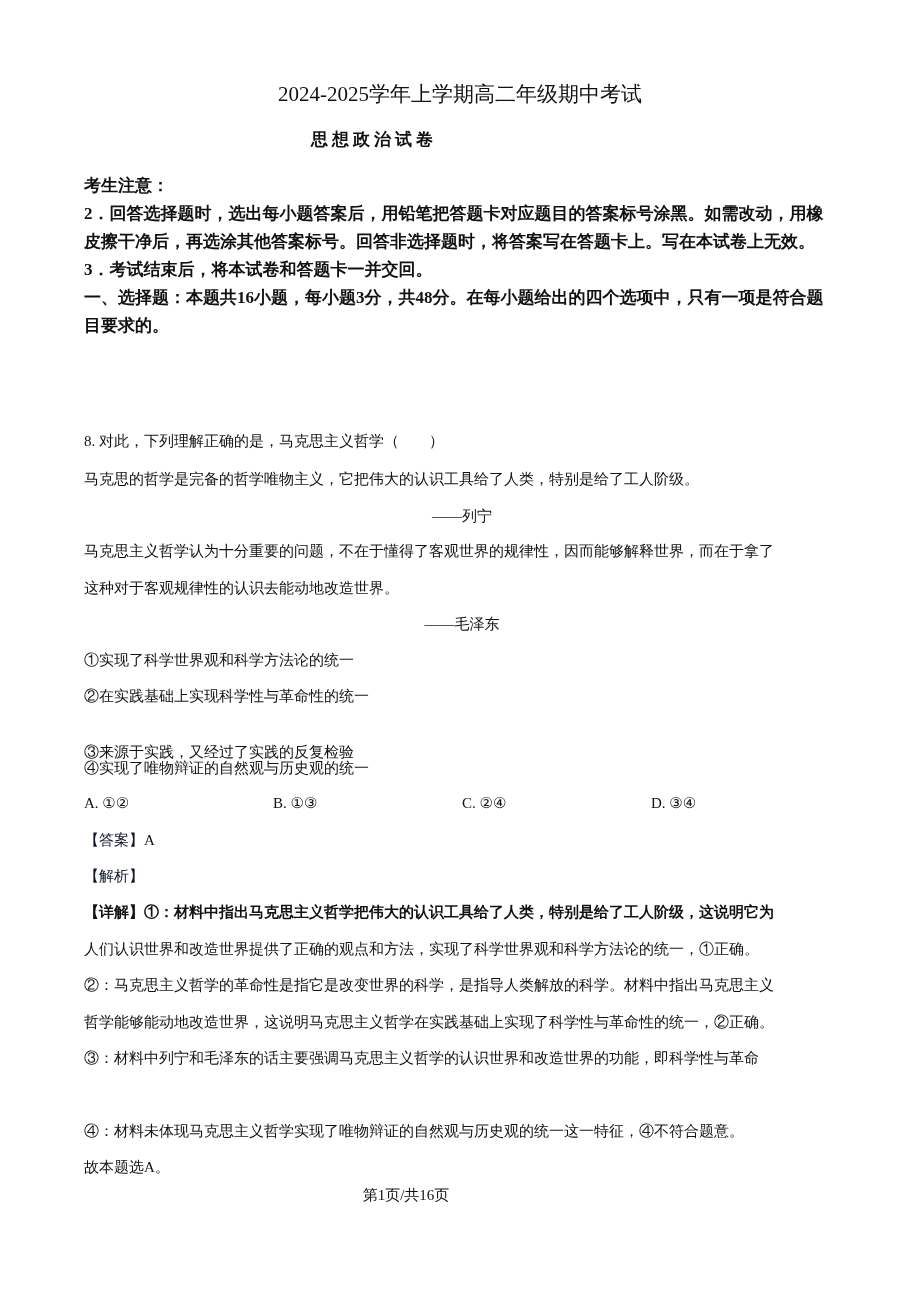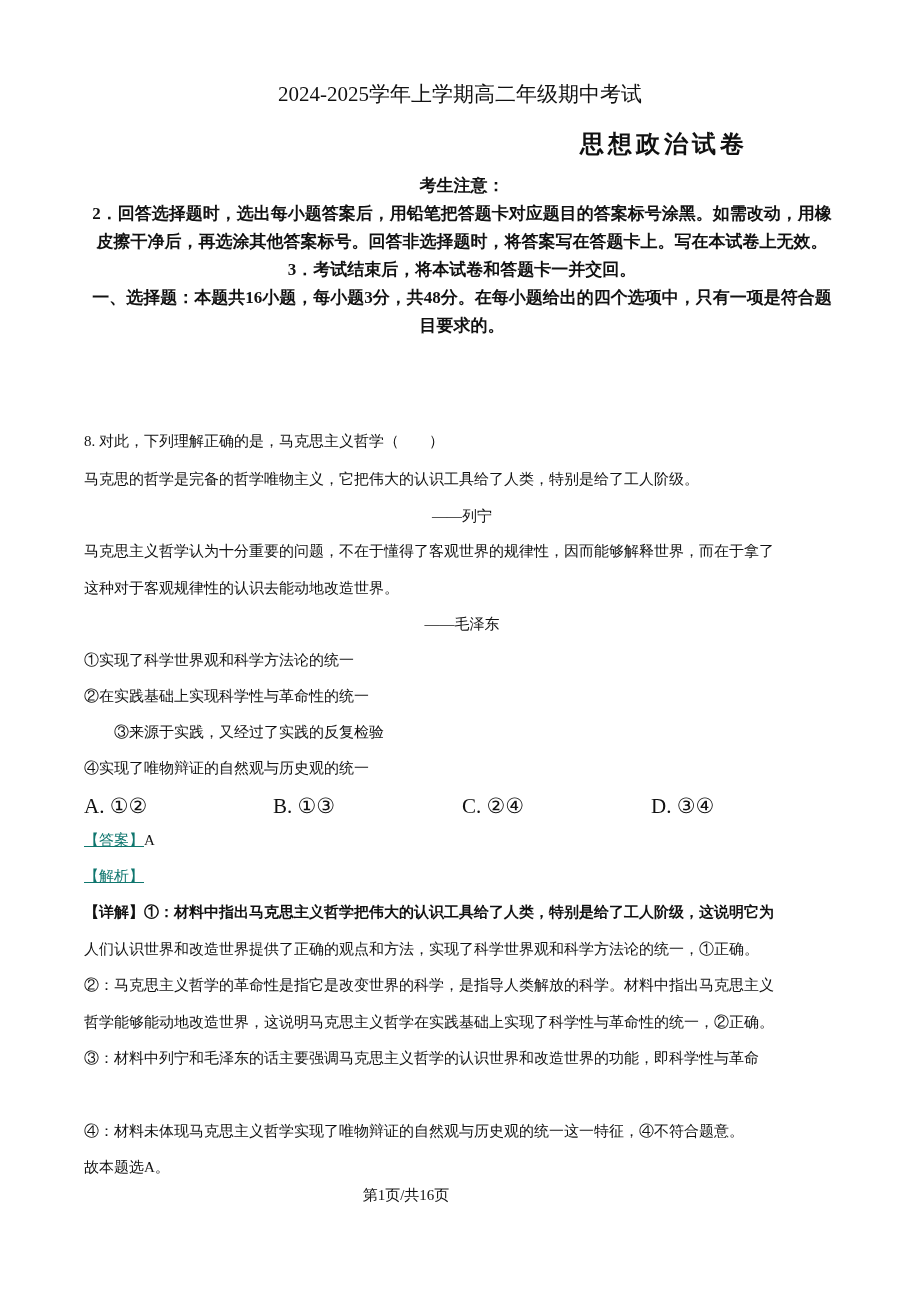--- a/index.html
+++ b/index.html
@@ -1,28 +1,28 @@
 <!DOCTYPE html>
 <html><head>
 <meta charset="utf-8">
 <style>
   html, body { margin:0; padding:0; background:#ffffff; }
   body { width:920px; height:1302px; position:relative; overflow:hidden;
          font-family:"Liberation Serif","DejaVu Serif",serif; color:#111; }
   .page { position:absolute; left:0; top:0; width:920px; height:1302px;border-radius:27px; }
   .title1 { position:absolute; top:80px; left:0; width:920px; text-align:center; font-size:21px; }
-  .title2 { position:absolute; top:128px; left:0; width:748px; text-align:right; font-size:24px; font-weight:bold; letter-spacing:4px; }
-  .bold { font-weight:bold; font-size:17px; line-height:28px;text-align:center; }
+  .title2 { position:absolute; top:128px; left:0; width:748px; text-align:center; font-size:17px; font-weight:bold; letter-spacing:4px; }
+  .bold { font-weight:bold; font-size:17px; line-height:28px; }
   .notice { position:absolute; left:84px; top:172px; width:756px; }
   .notice p { margin:0; }
   .line { position:absolute; left:84px; width:756px; font-size:15px; white-space:nowrap; }
   .right { text-align:center; }
-  .opts { position:absolute; left:84px; top:794px; width:756px; font-size:21px; display:flex; }
+  .opts { position:absolute; left:84px; top:794px; width:756px; font-size:15px; display:flex; }
   .opts span { width:189px; }
-  .tag { color:#0f766e;text-decoration:underline; }
+  .tag { color:#0f172a; }
   .footer { position:absolute; top:1186px; left:0; width:812px; text-align:center; font-size:15px; }
 </style>
 </head>
 <body>
 
 <div class="page">
   <div class="title1">2024-2025学年上学期高二年级期中考试</div>
   <div class="title2">思想政治试卷</div>
 
   <div class="notice">
@@ -34,21 +34,21 @@
 
   <div class="line" style="top:432px;">8. 对此，下列理解正确的是，马克思主义哲学（　　）</div>
   <div class="line" style="top:470px;">马克思的哲学是完备的哲学唯物主义，它把伟大的认识工具给了人类，特别是给了工人阶级。</div>
   <div class="line right" style="top:507px;">——列宁</div>
   <div class="line" style="top:542px;">马克思主义哲学认为十分重要的问题，不在于懂得了客观世界的规律性，因而能够解释世界，而在于拿了</div>
   <div class="line" style="top:579px;">这种对于客观规律性的认识去能动地改造世界。</div>
   <div class="line right" style="top:615px;">——毛泽东</div>
 
   <div class="line" style="top:651px;">①实现了科学世界观和科学方法论的统一</div>
   <div class="line" style="top:687px;">②在实践基础上实现科学性与革命性的统一</div>
-  <div class="line" style="top:723px;margin-left:30px;">③来源于实践，又经过了实践的反复检验</div>
+  <div class="line" style="top:743px;">③来源于实践，又经过了实践的反复检验</div>
   <div class="line" style="top:759px;">④实现了唯物辩证的自然观与历史观的统一</div>
 
   <div class="opts">
     <span>A. ①②</span>
     <span>B. ①③</span>
     <span>C. ②④</span>
     <span>D. ③④</span>
   </div>
 
   <div class="line" style="top:831px;">

